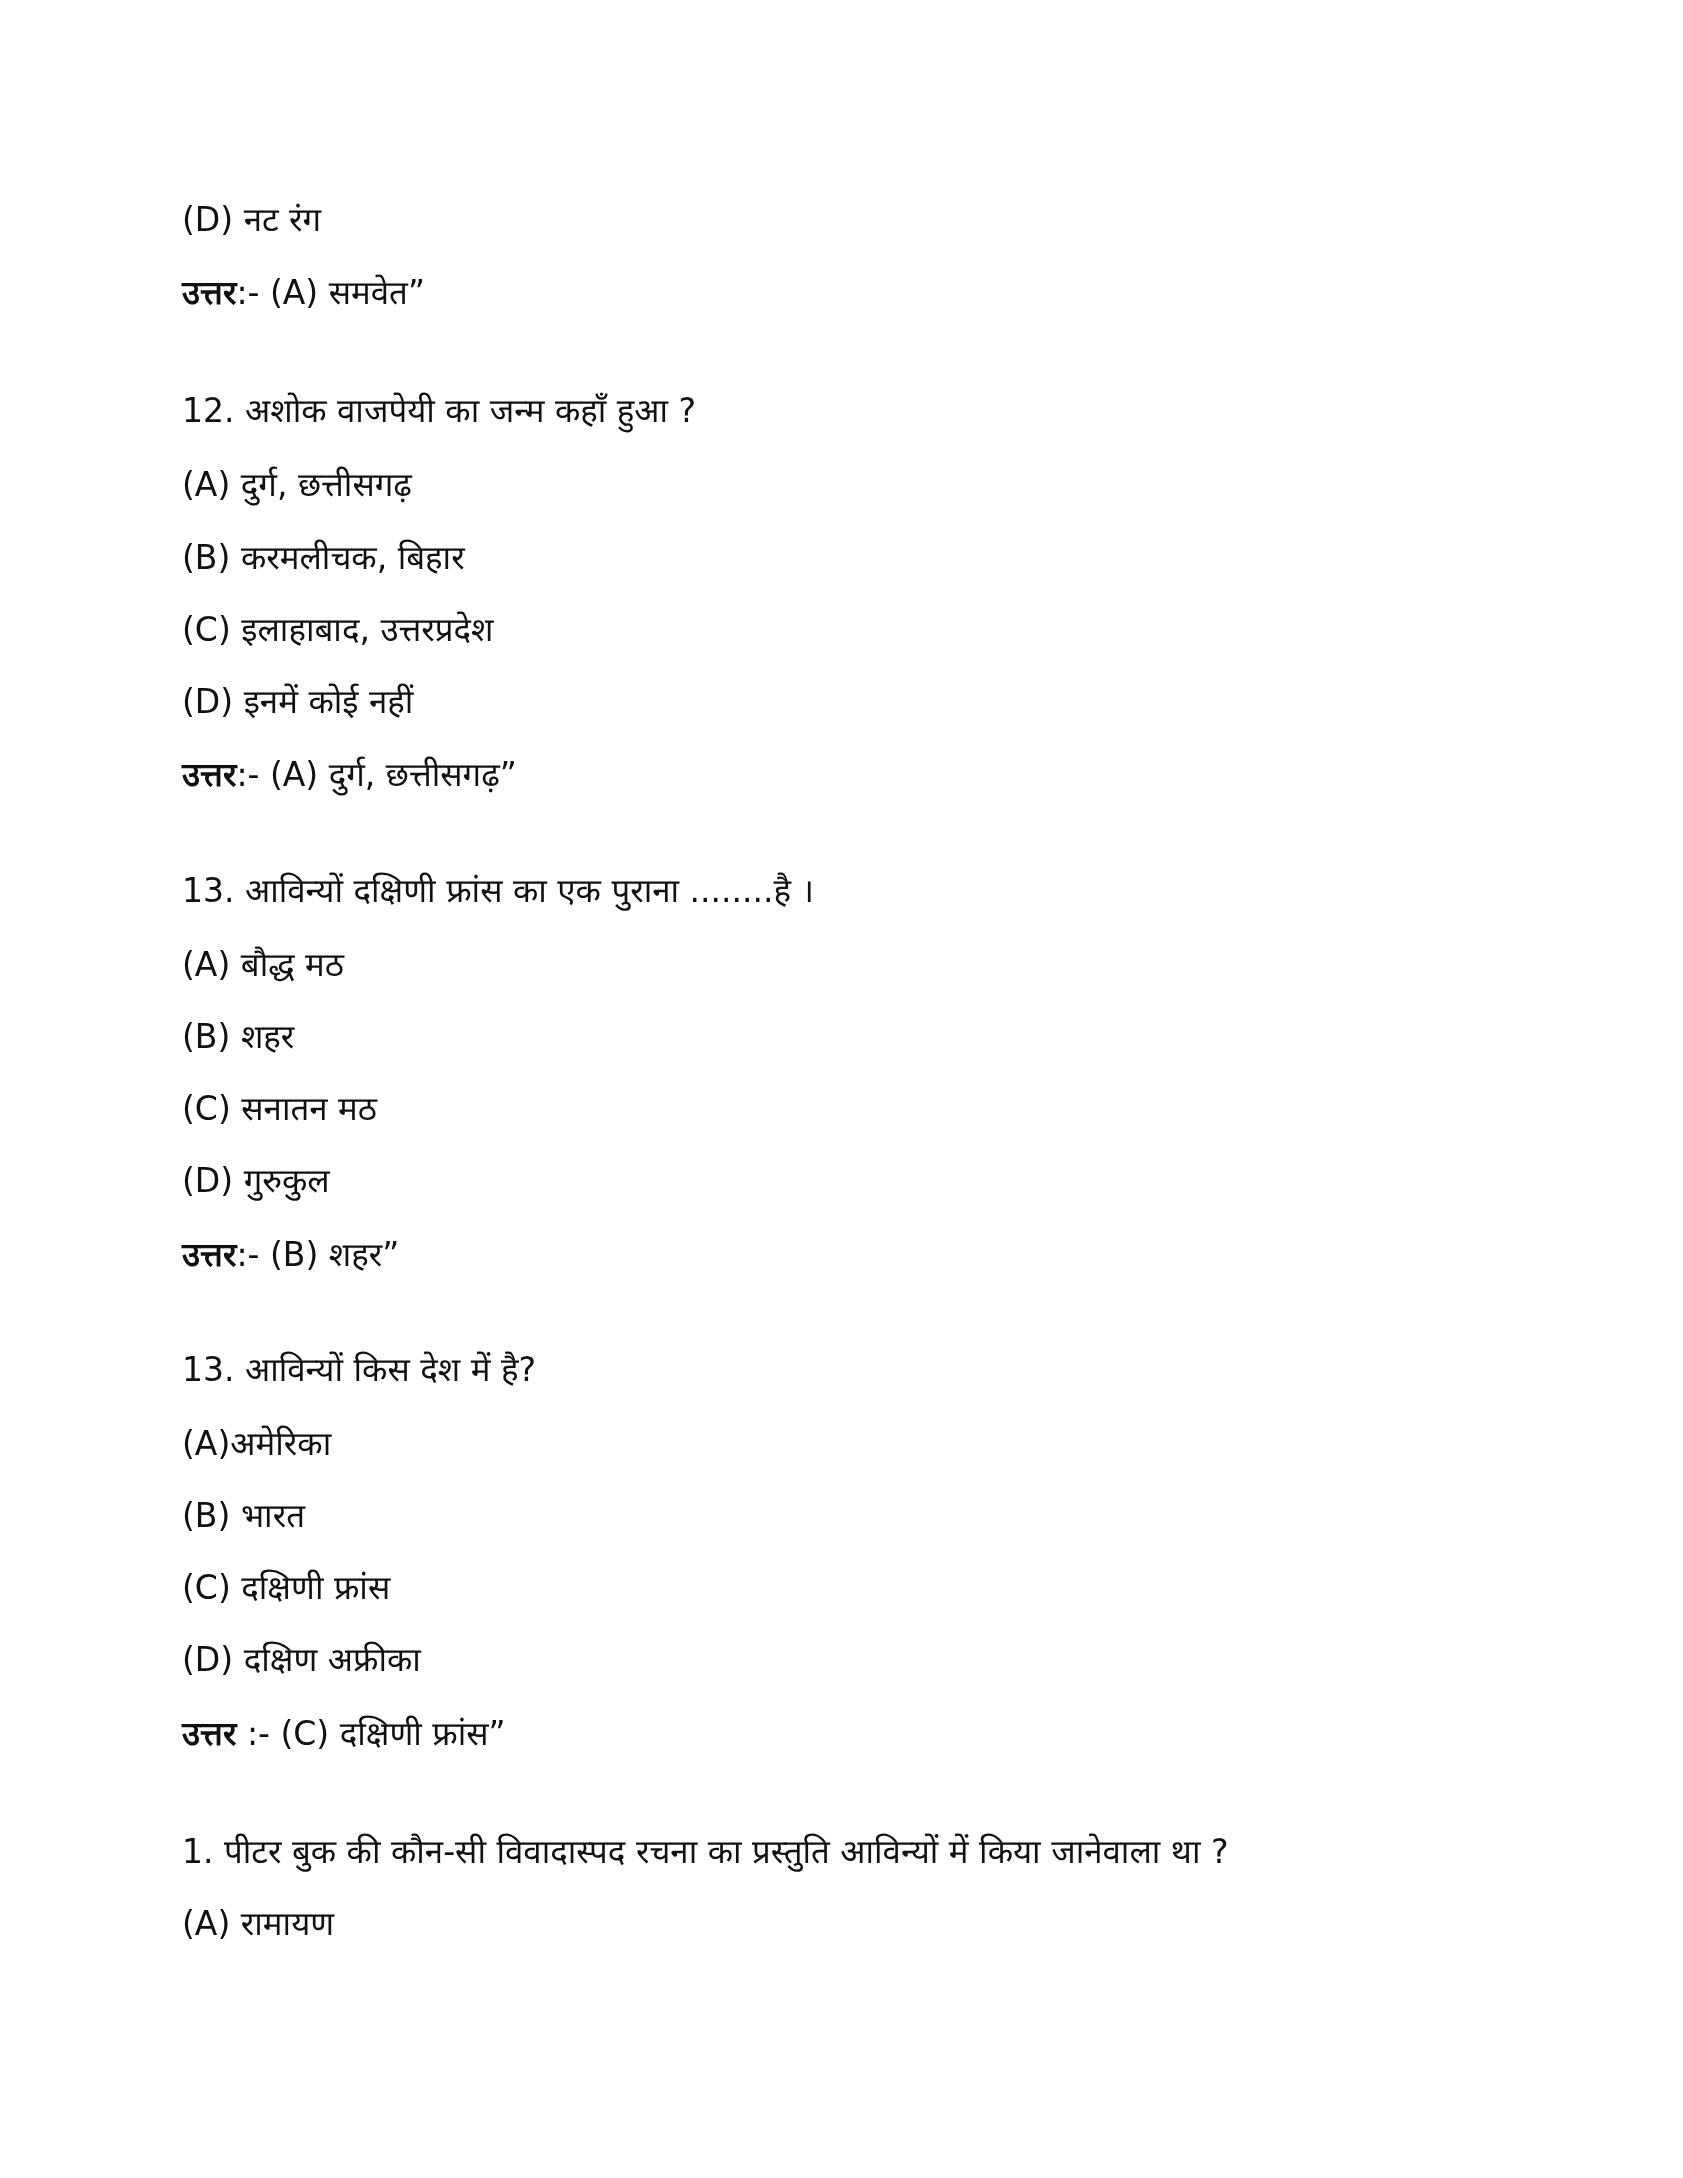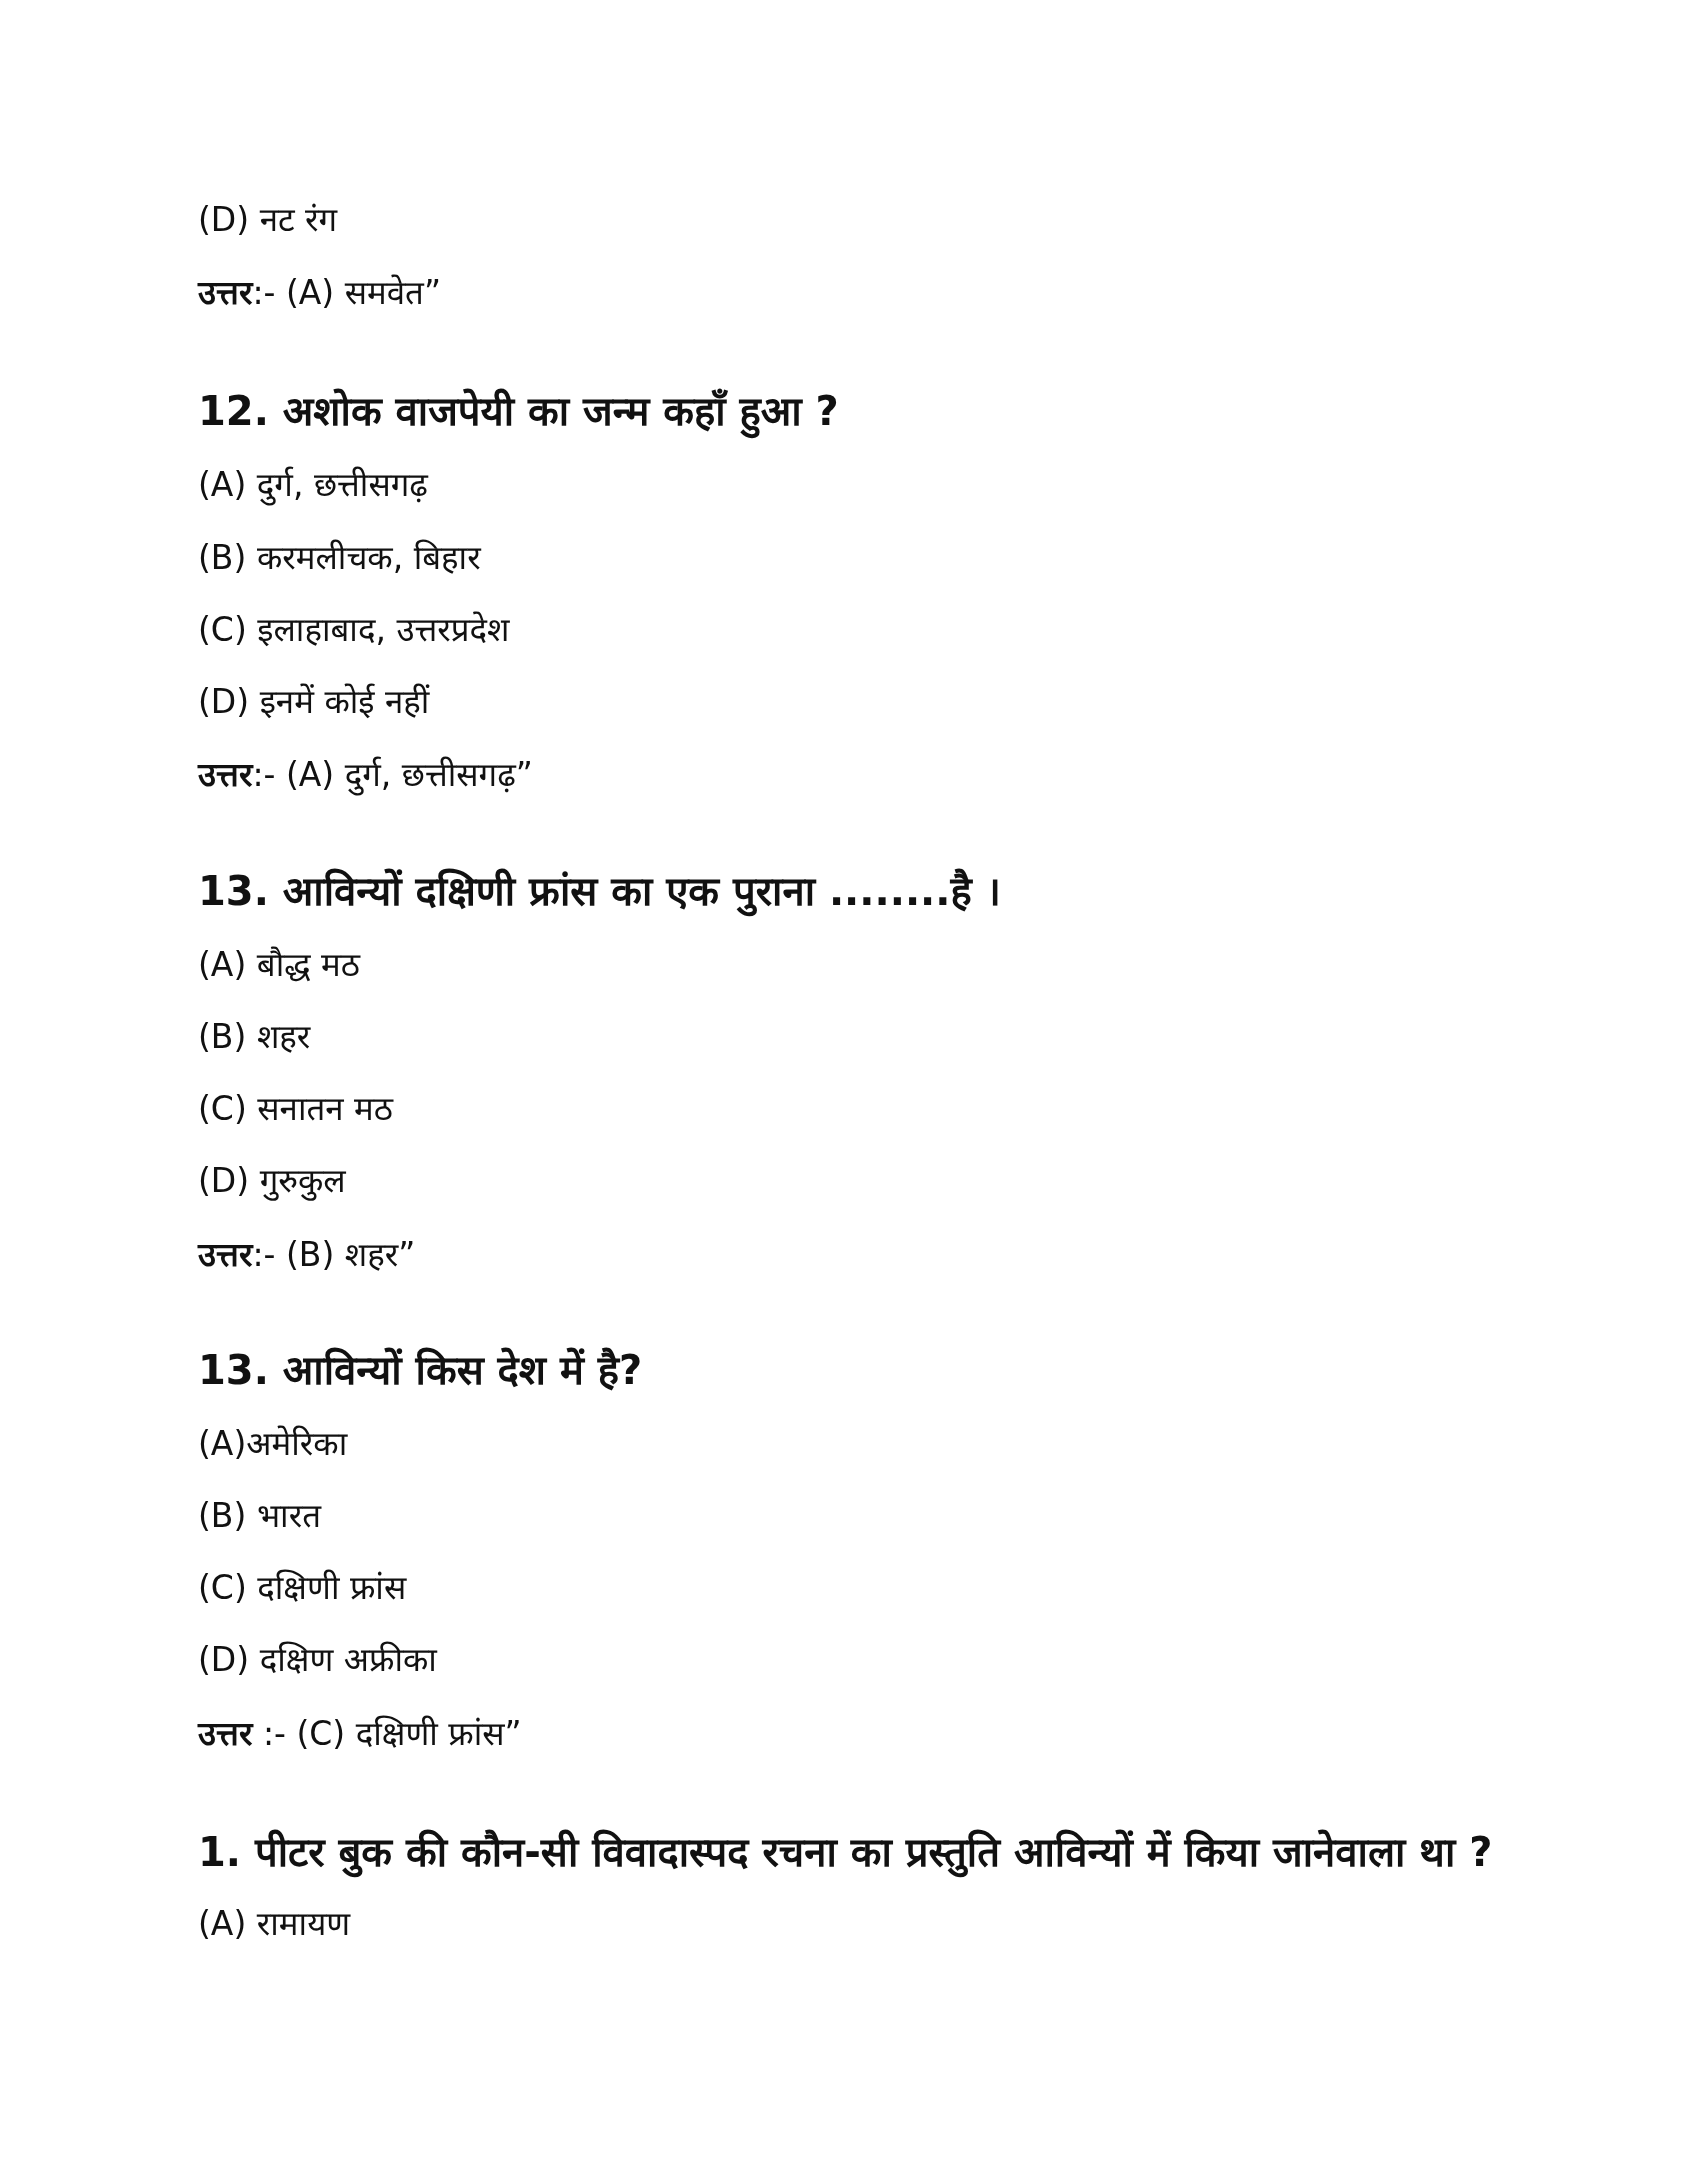--- a/index.html
+++ b/index.html
@@ -1,19 +1,19 @@
 <!DOCTYPE html>
 <html><head>
 <meta charset="utf-8">
 <style>
   html, body { margin: 0; padding: 0; background: #ffffff; }
   body { width: 1683px; height: 2178px; position: relative; overflow: hidden;
          font-family: "DejaVu Sans", "Liberation Sans", sans-serif; color: #111111; }
-  .line { position: absolute; left: 198px; white-space: nowrap; font-size: 33px; line-height: 44px; text-align: right; }
-  .q { font-weight: bold; font-size: 40px; }
+  .line { position: absolute; left: 182px; white-space: nowrap; font-size: 33px; line-height: 44px; text-align: right; }
+  .q { font-weight: normal; font-size: 33px; }
   .ans-label { font-weight: bold; }
 </style>
 </head>
 <body>
 
 <div class="line" style="top:198px">
   <span>(D)</span>
   <span>नट रंग</span>
 </div>
 <div class="line" style="top:271px">

